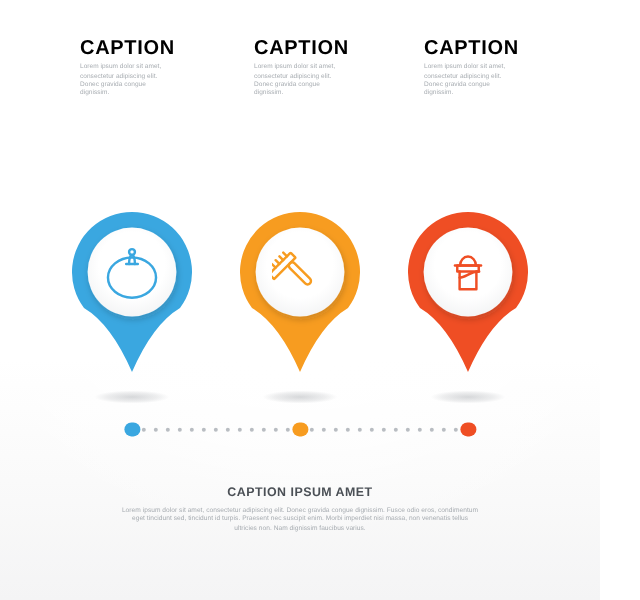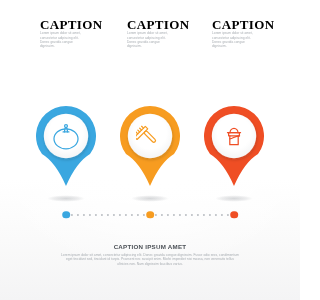--- a/index.html
+++ b/index.html
@@ -6,22 +6,22 @@
   body{width:300px;height:300px;overflow:hidden;
        font-family:"Liberation Sans",sans-serif;
        -webkit-font-smoothing:antialiased;}
   .stage{position:relative;width:300px;height:300px;
     background:linear-gradient(180deg,#ffffff 0%,#ffffff 60%,#fafafa 80%,#f4f4f5 100%);}
   .stage:before{content:"";position:absolute;inset:0;
     background:radial-gradient(65% 48% at 50% 42%,#ffffff 0%,#ffffff 40%,rgba(245,245,246,0) 100%);}
 
   
   .col{position:absolute;top:21px;width:46px;}
-  .col .cap{font-size:13px;font-weight:700;letter-spacing:.35px;line-height:8px;
-            margin:0 0 2.2px 0;white-space:nowrap;font-family:Liberation Serif, serif;}
+  .col .cap{font-size:10px;font-weight:700;letter-spacing:.35px;line-height:8px;
+            margin:0 0 2.2px 0;white-space:nowrap;}
   .col .body{font-size:3.25px;line-height:4.35px;color:#a7acb1;margin:0;
              letter-spacing:.02px;}
 
   
   .pin{position:absolute;width:60px;height:82px;}
   .pinshadow{position:absolute;left:50%;top:88px;transform:translateX(-50%);
     width:52px;height:9px;border-radius:50%;
     background:radial-gradient(50% 50% at 50% 50%,rgba(120,125,132,.30) 0%,rgba(120,125,132,.13) 48%,rgba(120,125,132,0) 72%);}
   .pin .pinsvg{position:absolute;left:0;top:0;}
   .pin .icon{position:absolute;left:16px;top:16px;width:28px;height:28px;}

